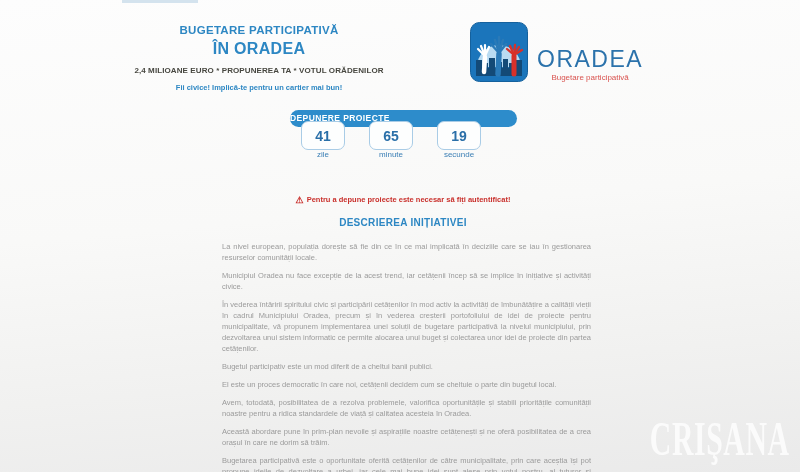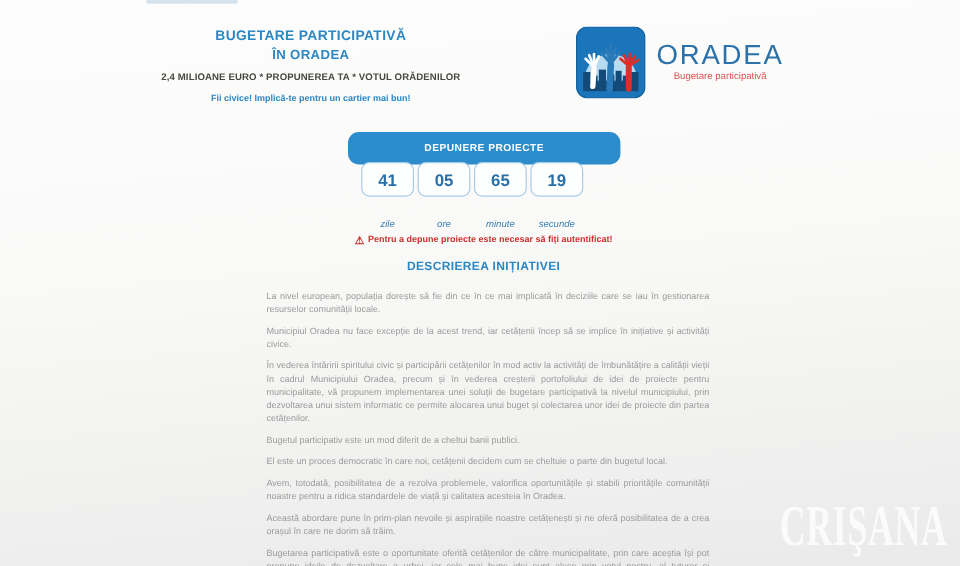--- a/index.html
+++ b/index.html
@@ -7,47 +7,47 @@
     width:800px;height:472px;position:relative;overflow:hidden;
     background:linear-gradient(175deg,#fdfdfd 0%,#f9f9f8 45%,#f1f1f0 75%,#eaeaea 100%);
     font-family:"Liberation Sans", sans-serif;
     -webkit-font-smoothing:antialiased;
   }
   .top-partial{position:absolute;left:122px;top:0;width:76px;height:3px;background:#d4e3ee;}
 
   
   .title-block{position:absolute;left:109px;top:24px;width:300px;text-align:center;}
   .title-l1{font-size:11.5px;font-weight:bold;color:#2d87c3;letter-spacing:.3px;}
-  .title-l2{font-size:11px;font-weight:bold;color:#2d87c3;margin-top:4px;letter-spacing:.3px;}
+  .title-l2{font-size:16px;font-weight:bold;color:#2d87c3;margin-top:4px;letter-spacing:.3px;}
   .subtitle{font-size:8px;font-weight:bold;color:#474740;margin-top:8px;letter-spacing:.1px;}
   .tagline{font-size:7.5px;font-weight:bold;color:#2d87c3;margin-top:8px;}
 
-  .logo-block{position:absolute;left:480px;top:22px;display:flex;align-items:flex-start;cursor:pointer;}
+  .logo-block{position:absolute;left:470px;top:22px;display:flex;align-items:flex-end;cursor:pointer;}
   .logo-icon{width:58px;height:60px;display:block;}
   .logo-text{margin-left:9px;padding-top:12px;text-align:center;}
   .logo-name{font-size:23px;color:#2b72ab;letter-spacing:1.5px;line-height:22px;}
   .logo-sub{font-size:8px;color:#d9534f;margin-top:3px;}
 
   
   .submit-btn{
-    position:absolute;left:290px;top:110px;width:227px;height:27px;
+    position:absolute;left:290px;top:110px;width:227px;height:17px;
     background:#2d8ccb;border:none;border-radius:9px;color:#ffffff;
-    font-size:8.5px;font-weight:bold;letter-spacing:.4px;text-align:center;line-height:17px;
+    font-size:8.5px;font-weight:bold;letter-spacing:.4px;text-align:left;line-height:17px;
     font-family:"Liberation Sans", sans-serif;cursor:pointer;padding:0;
   }
 
   
-  .countdown{position:absolute;left:301px;top:135px;display:flex;gap:3px;}
+  .countdown{position:absolute;left:301px;top:121px;display:flex;gap:24px;}
   .count-unit{width:44px;text-align:center;}
   .count-value{
     height:29px;border:1px solid #a9cce6;border-radius:7px;background:#fdfefe;
     display:flex;align-items:center;justify-content:center;
     font-size:14px;font-weight:bold;color:#2a6fa8;box-sizing:border-box;
   }
-  .count-label{font-size:8px;color:#3b7fb5;margin-top:18px;font-style:italic;}
+  .count-label{font-size:8px;color:#3b7fb5;margin-top:0;}
 
   
   .notice{position:absolute;left:0;top:195px;width:806px;text-align:center;
     font-size:7.5px;font-weight:bold;color:#c9302c;}
   .warn-icon{font-size:9px;margin-right:3px;vertical-align:-1px;}
 
   
   .section-heading{position:absolute;left:0;top:217px;width:806px;text-align:center;
     font-size:10px;font-weight:bold;color:#2d87c3;letter-spacing:.3px;}
   .paragraphs{position:absolute;left:222px;top:241px;width:369px;
@@ -119,24 +119,20 @@
 </div>
 
 <button class="submit-btn">DEPUNERE PROIECTE</button>
 
 <div class="countdown">
   <div class="count-unit">
     <div class="count-value">41</div>
     <div class="count-label">zile</div>
   </div>
   <div class="count-unit">
-    <div class="count-value">05</div>
-    <div class="count-label">ore</div>
-  </div>
-  <div class="count-unit">
     <div class="count-value">65</div>
     <div class="count-label">minute</div>
   </div>
   <div class="count-unit">
     <div class="count-value">19</div>
     <div class="count-label">secunde</div>
   </div>
 </div>
 
 <div class="notice">

